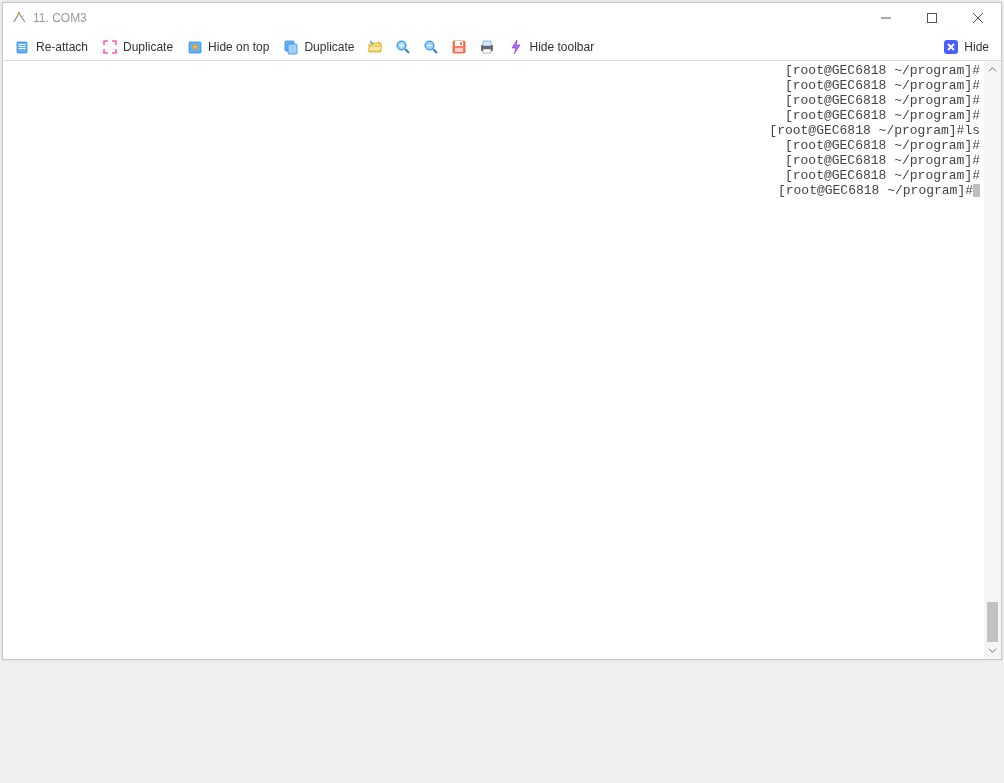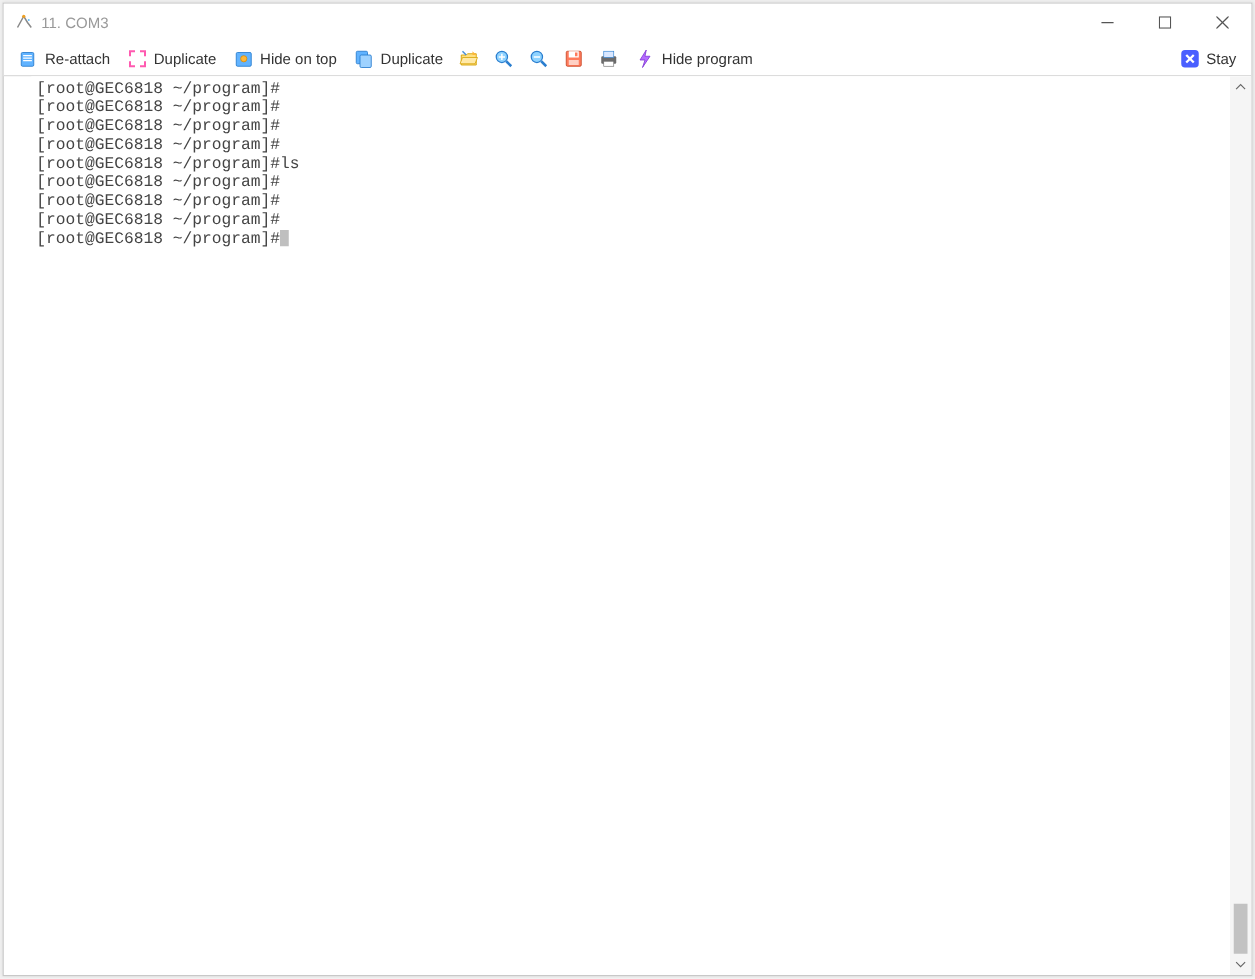--- a/index.html
+++ b/index.html
@@ -6,27 +6,28 @@
     body {
       font-family: "Segoe UI", Tahoma, sans-serif;
       font-size: 12px;
       background: #f0f0f0;
       width: 1004px;
       height: 783px;
       overflow: hidden;
     }
     .window {
       width: 1000px;
-      height: 779px;
+      height: 658px;
       margin: 2px;
       background: #ffffff;
       border: 1px solid #c8c8c8;
       display: flex;
       flex-direction: column;
       box-shadow: 0 0 3px rgba(0,0,0,0.1);
+      text-align: right;
     }
     .titlebar {
       height: 30px;
       display: flex;
       align-items: center;
       padding: 0 0 0 8px;
       background: #ffffff;
       color: #a0a0a0;
       font-size: 12px;
     }
@@ -256,34 +257,34 @@
         </svg>
       </span>
     </div>
 
     <div class="tool-item">
       <span class="tool-icon">
         <svg width="16" height="16" viewBox="0 0 16 16">
           <path d="M9 1 L4 9 L8 9 L6 15 L12 6 L8 6 Z" fill="#b56bff" stroke="#7a2fd1" stroke-width="0.6"></path>
         </svg>
       </span>
-      <span>Hide program</span>
+      <span>Hide toolbar</span>
     </div>
 
     <span class="toolbar-spacer"></span>
 
     <div class="tool-item">
       <span class="tool-icon">
         <svg width="16" height="16" viewBox="0 0 16 16">
           <rect x="1" y="1" width="14" height="14" rx="3" fill="#4a5fff"></rect>
           <line x1="5" y1="5" x2="11" y2="11" stroke="#fff" stroke-width="1.8"></line>
           <line x1="11" y1="5" x2="5" y2="11" stroke="#fff" stroke-width="1.8"></line>
         </svg>
       </span>
-      <span>Stay</span>
+      <span>Hide</span>
     </div>
   </div>
 
   <div class="terminal-wrap">
     <div class="terminal" id="terminal"><span class="terminal-line">[root@GEC6818 ~/program]#</span><span class="terminal-line">[root@GEC6818 ~/program]#</span><span class="terminal-line">[root@GEC6818 ~/program]#</span><span class="terminal-line">[root@GEC6818 ~/program]#</span><span class="terminal-line">[root@GEC6818 ~/program]#ls</span><span class="terminal-line">[root@GEC6818 ~/program]#</span><span class="terminal-line">[root@GEC6818 ~/program]#</span><span class="terminal-line">[root@GEC6818 ~/program]#</span><span class="terminal-line">[root@GEC6818 ~/program]#<span class="cursor-block"></span></span></div>
     <div class="scrollbar">
       <div class="scroll-arrow">
         <svg width="9" height="9" viewBox="0 0 10 10">
             <path d="M1 7 L5 3 L9 7" stroke="#666" stroke-width="1" fill="none"></path>
           </svg>

